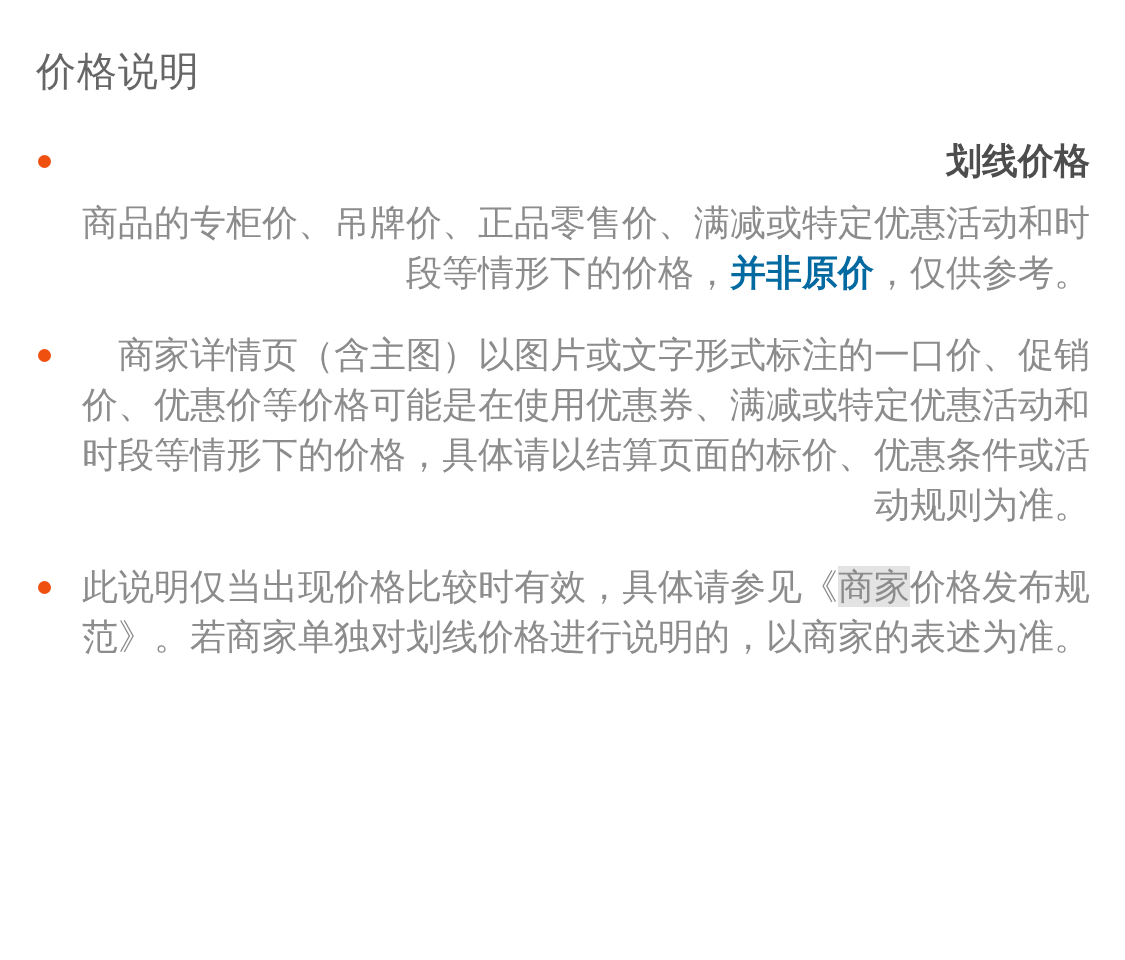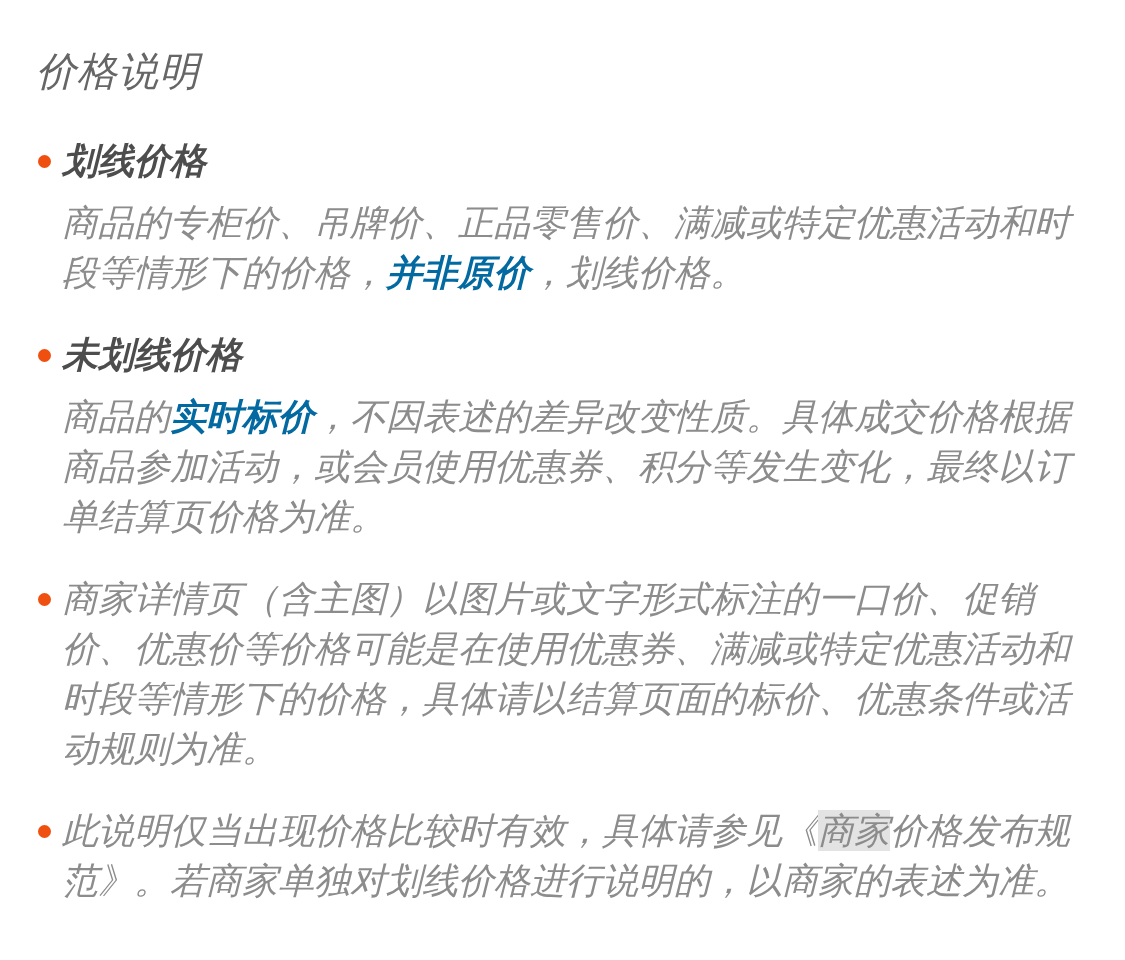--- a/index.html
+++ b/index.html
@@ -13,21 +13,20 @@
     overflow: hidden;
     font-family: "Liberation Sans", sans-serif;
     -webkit-font-smoothing: antialiased;
   }
   .page {
     box-sizing: border-box;
     width: 1125px;
     height: 960px;
     padding: 46px 35px 10px 36px;
     background: #ffffff;
-    font-style: italic;
   }
   .page-title {
     margin: 0 0 40px 0;
     font-size: 40px;
     line-height: 50px;
     font-weight: 400;
     color: #666666;
     letter-spacing: 1px;
   }
   ul.note-list {
@@ -35,20 +34,21 @@
     margin: 0;
     padding: 0;
   }
   ul.note-list > li {
     position: relative;
     padding-left: 26px;
     margin: 0 0 32px 0;
     font-size: 36px;
     line-height: 50px;
     color: #8c8c8c;
+    text-align: right;
   }
   ul.note-list > li:last-child { margin-bottom: 18px; }
   .dot {
     position: absolute;
     left: 2px;
     top: 19px;
     width: 13px;
     height: 13px;
     border-radius: 50%;
     background: #f0500f;
@@ -72,28 +72,23 @@
 
 <div class="page">
 
   <h1 class="page-title">价格说明</h1>
 
   <ul class="note-list">
 
     <li>
       <span class="dot"></span>
       <div class="li-heading">划线价格</div>
-      <p class="li-body"><span>商品的专柜价、吊牌价、正品零售价、满减或特定优惠活动和时段等情形下的价格，</span><span class="b">并非原价</span><span>，划线价格。</span></p>
+      <p class="li-body"><span>商品的专柜价、吊牌价、正品零售价、满减或特定优惠活动和时段等情形下的价格，</span><span class="b">并非原价</span><span>，仅供参考。</span></p>
     </li>
 
-    <li>
-      <span class="dot"></span>
-      <div class="li-heading">未划线价格</div>
-      <p class="li-body"><span>商品的</span><span class="b">实时标价</span><span>，不因表述的差异改变性质。具体成交价格根据商品参加活动，或会员使用优惠券、积分等发生变化，最终以订单结算页价格为准。</span></p>
-    </li>
 
     <li>
       <span class="dot"></span>
       <p class="li-body"><span>商家详情页（含主图）以图片或文字形式标注的一口价、促销价、优惠价等价格可能是在使用优惠券、满减或特定优惠活动和时段等情形下的价格，具体请以结算页面的标价、优惠条件或活动规则为准。</span></p>
     </li>
 
     <li>
       <span class="dot"></span>
       <p class="li-body"><span>此说明仅当出现价格比较时有效，具体请参见《</span><span class="hl">商家</span><span>价格发布规范》。若商家单独对划线价格进行说明的，以商家的表述为准。</span></p>
     </li>

